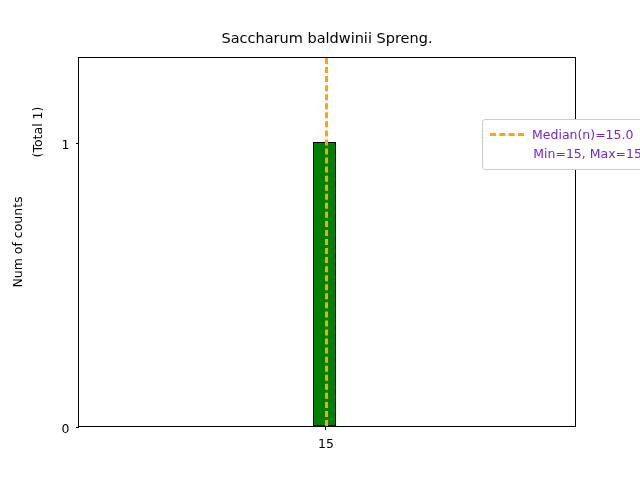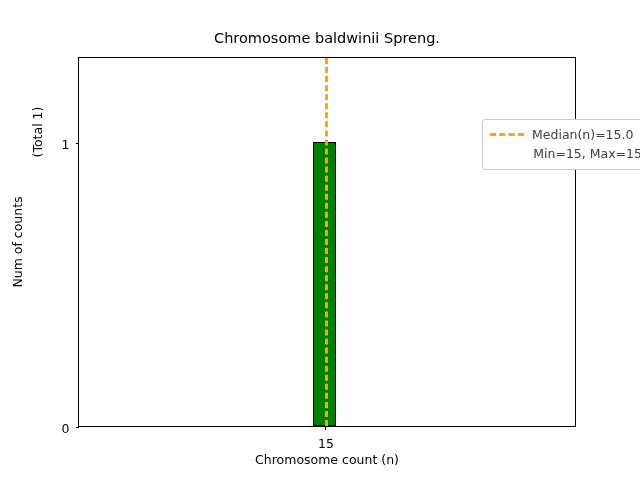--- a/index.html
+++ b/index.html
@@ -165,37 +165,37 @@
   }
   .legend-sample {
     width: 34px;
     height: 0;
     border-top: 3.2px dashed #ffa500;
     flex: 0 0 34px;
     margin-right: 8px;
   }
   .legend-text {
     font-size: 12.5px;
-    color: #404040;
+    color: #6d28d9;
     white-space: nowrap;
   }
   .legend-row-2 {
     display: flex;
     justify-content: flex-end;
     height: 19px;
     align-items: center;
     padding-right: 1px;
   }
 </style>
 </head>
 <body>
 
 <div id="figure">
 
-  <div id="chart-title">Chromosome baldwinii Spreng.</div>
+  <div id="chart-title">Saccharum baldwinii Spreng.</div>
 
   <div id="plot-area">
 
     <div id="bars-layer">
       <div class="bar" style="left:234px; width:23px; height:284px;"></div>
     </div>
 
     <div id="median-line" style="left:246px;"></div>
 
     <div class="ytick-mark" style="top:369px;">
@@ -221,15 +221,14 @@
 
   </div>
 
   <div id="ylabel-wrap">
     <span id="ylabel">Num of counts</span>
   </div>
   <div id="ytotal-wrap">
     <span id="ytotal">(Total 1)</span>
   </div>
 
-  <div id="xlabel">Chromosome count (n)</div>
 
 </div>
 
 </body></html>

